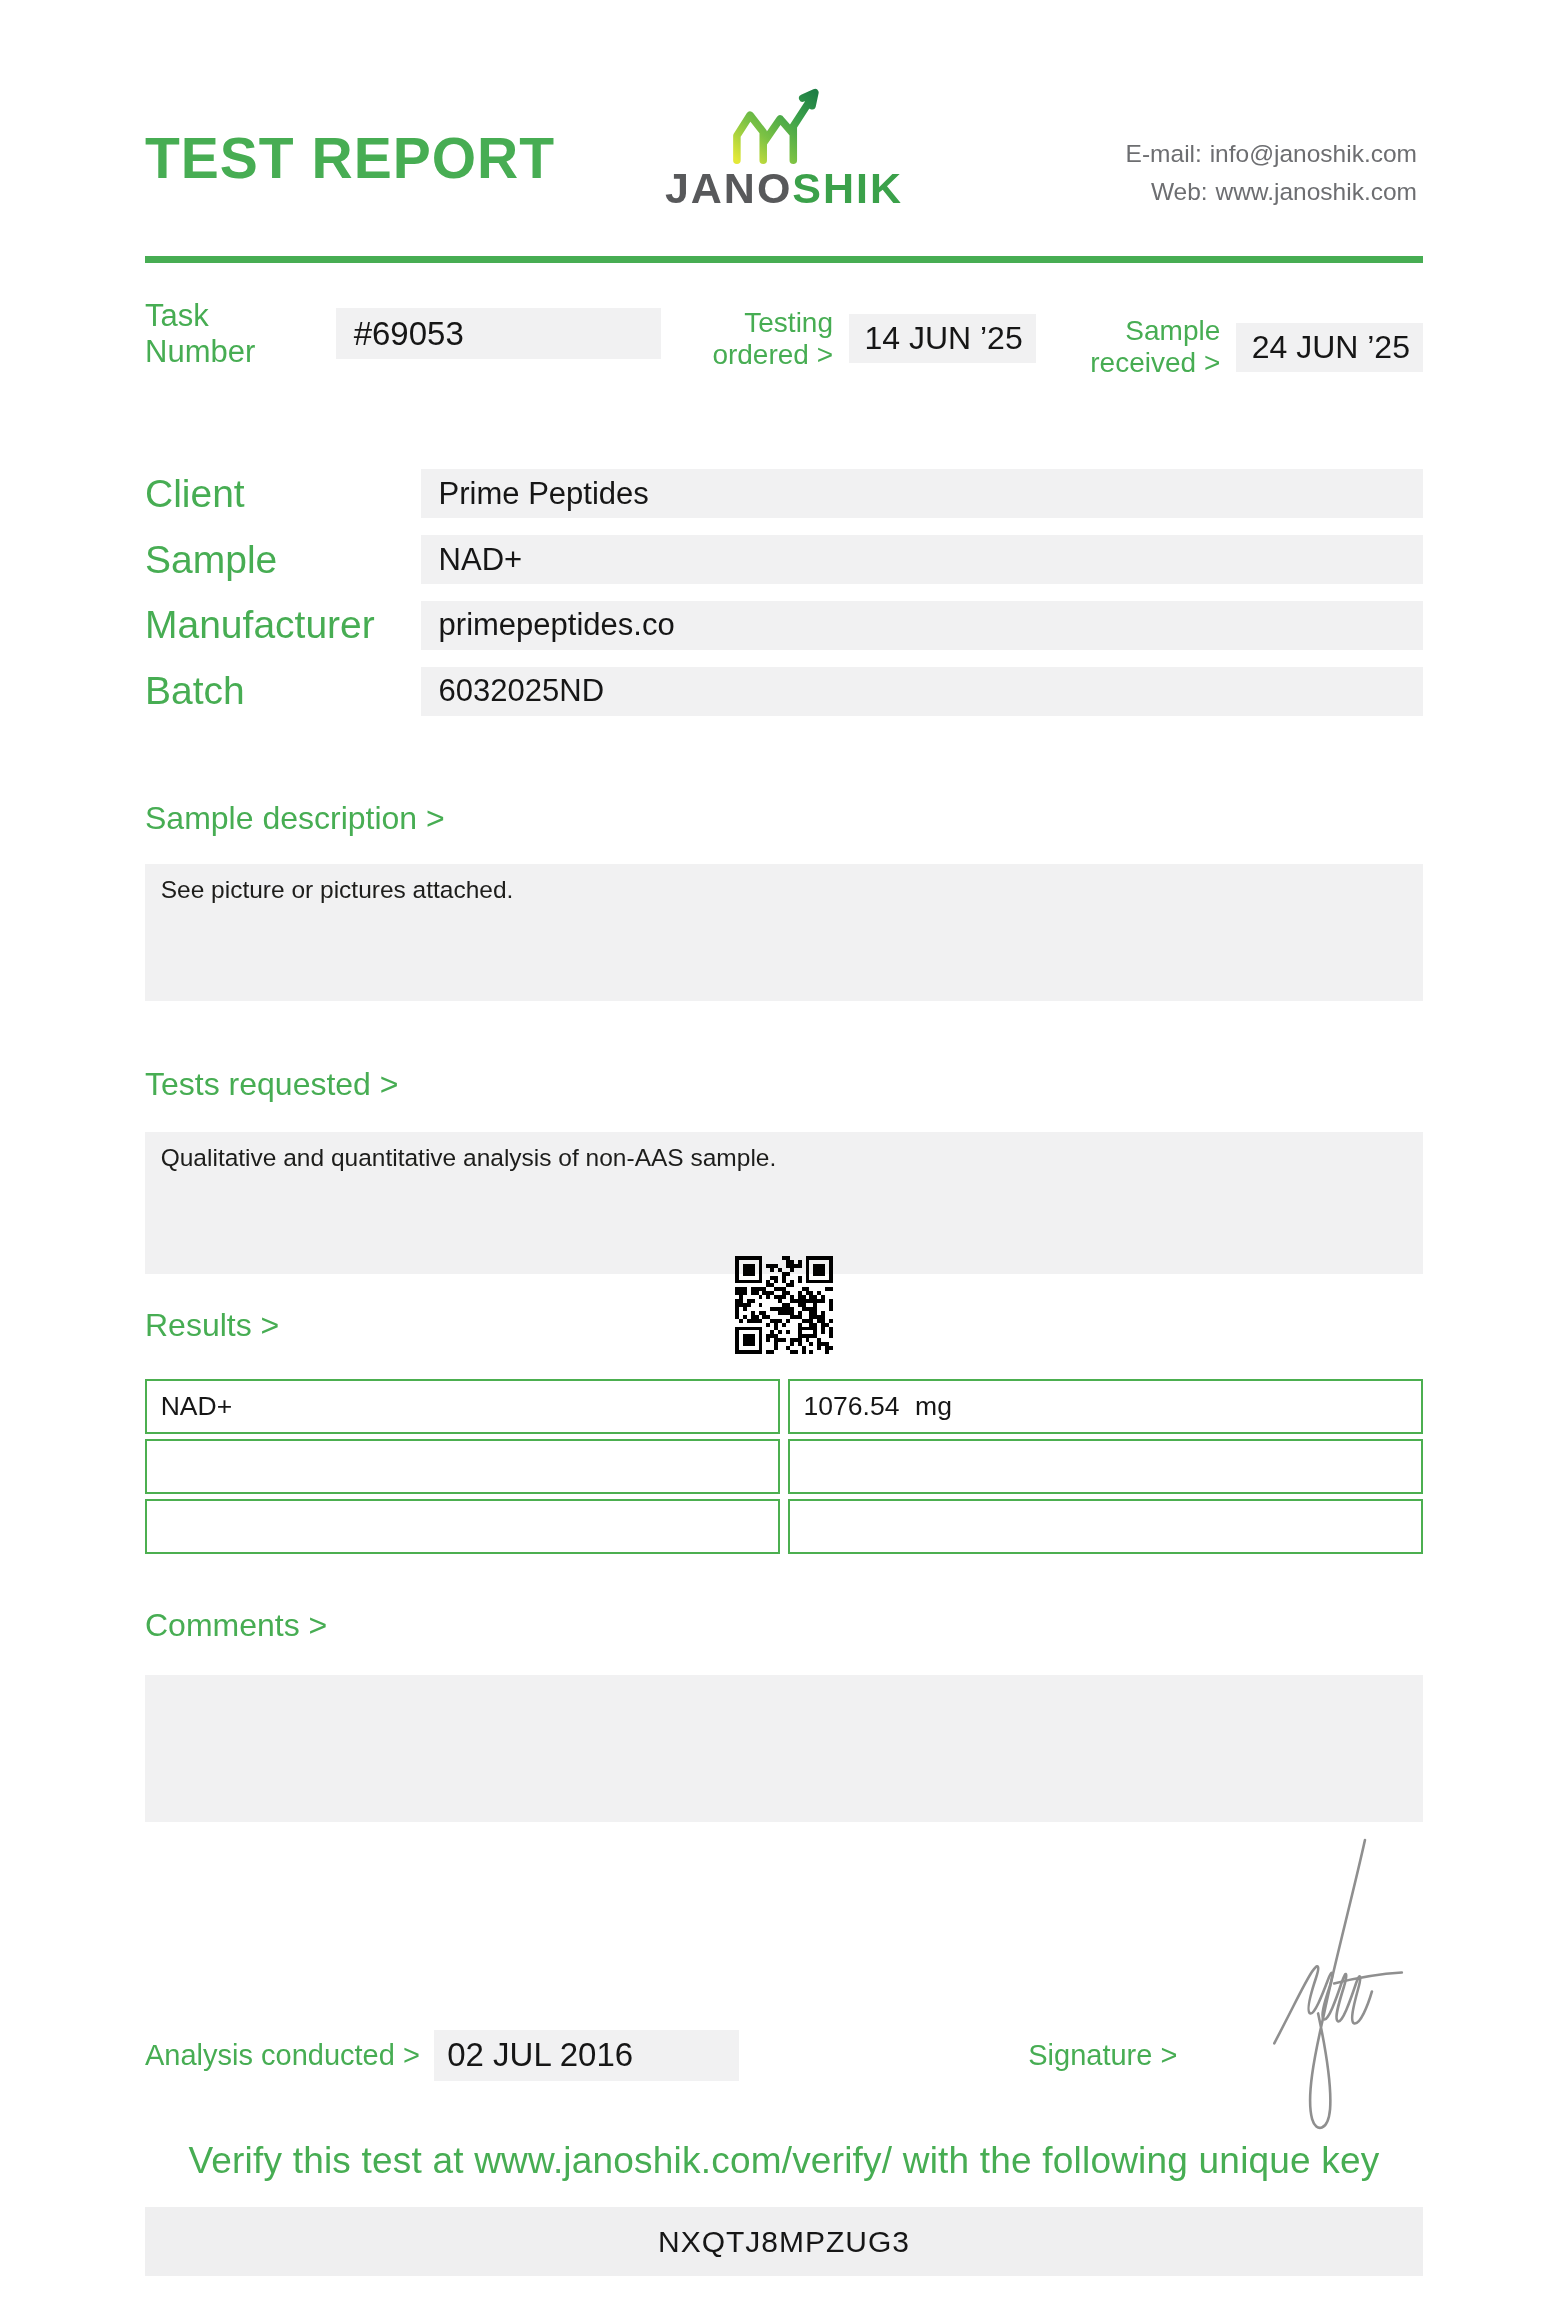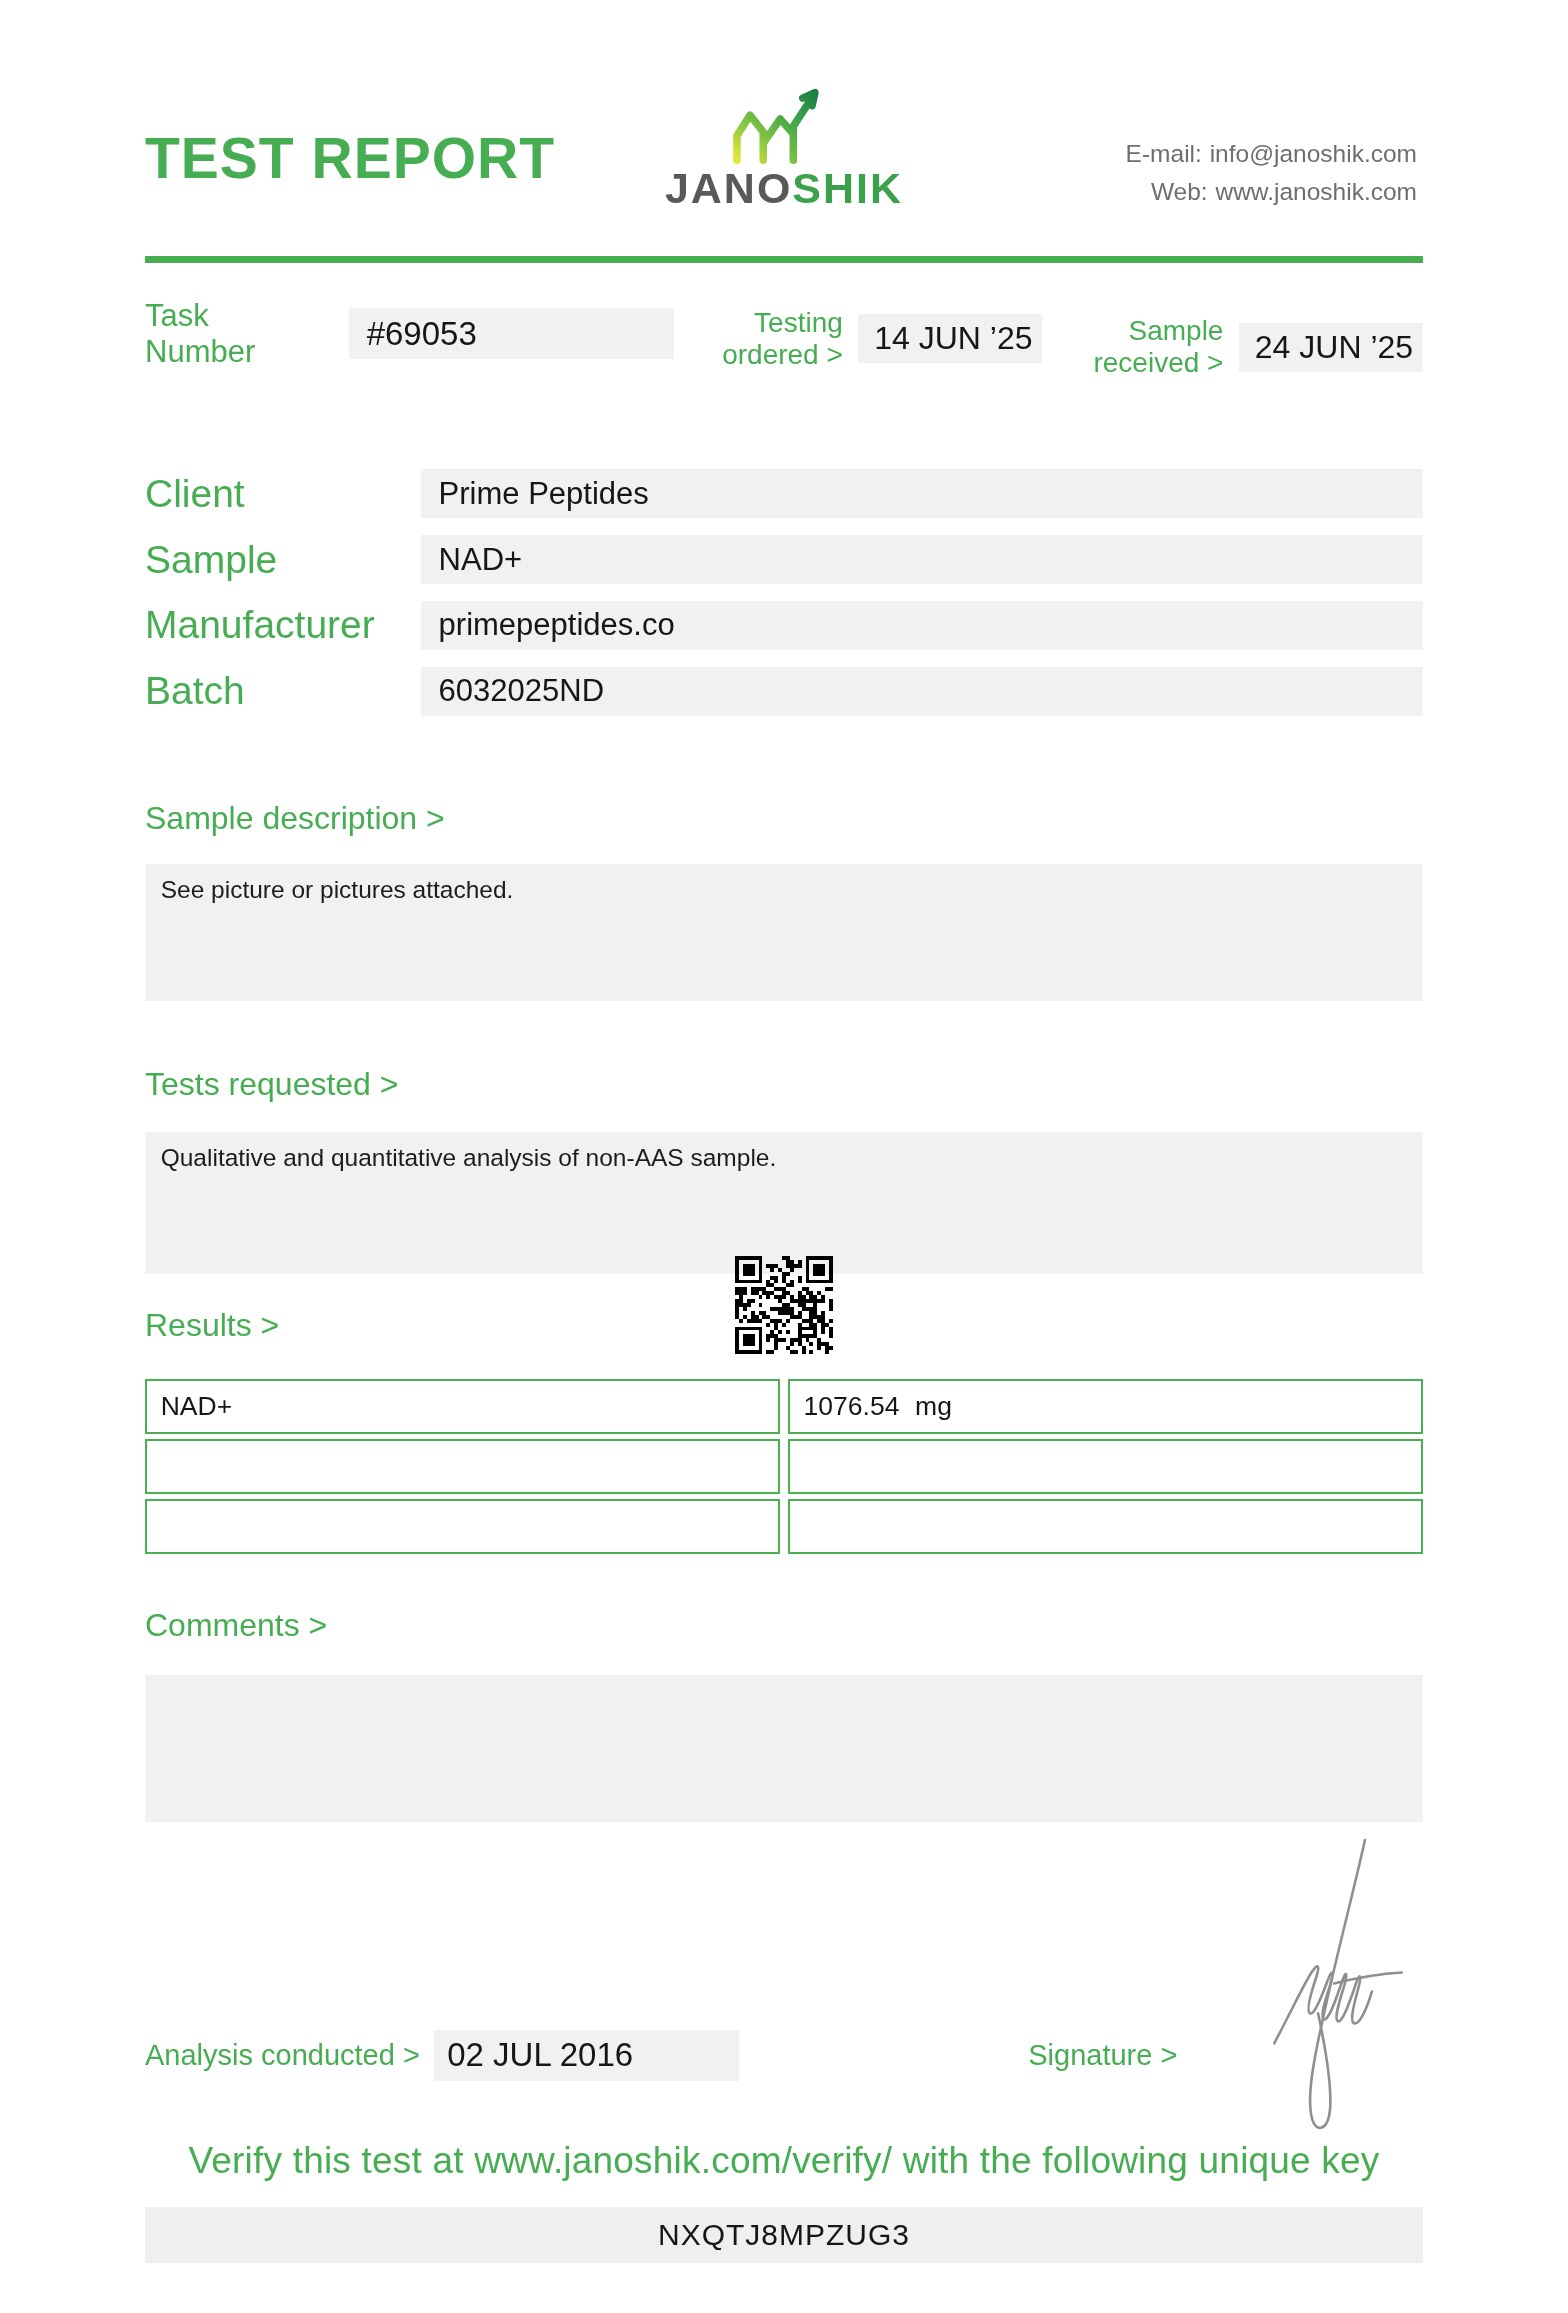--- a/index.html
+++ b/index.html
@@ -41,21 +41,21 @@
   .value-box{
     background:#f1f1f2;display:flex;align-items:center;
     color:#161616;
   }
 
   
   .task-row{margin-top:35px;display:flex;justify-content:space-between;align-items:flex-start;}
   .task-left{display:flex;align-items:center;}
   .g-label{color:#47ad53;}
   .task-label{font-size:31px;}
-  .task-box{margin-left:46px;width:355px;height:51px;font-size:33px;padding-left:17.6px;}
+  .task-box{margin-left:33px;width:355px;height:51px;font-size:33px;padding-left:17.6px;}
   .dates{display:flex;}
   .date-row{display:flex;align-items:center;justify-content:flex-end;}
   .date-row + .date-row{margin-top:17.6px;}
   .date-label{font-size:28px;text-align:right;}
   .date-box{margin-left:15.7px;width:216px;height:49px;font-size:32px;padding-left:15.7px;}
 
   
   .info{margin-top:90px;}
   .info-row{display:flex;align-items:center;margin-bottom:16.7px;}
   .info-label{width:276px;font-size:39px;}
@@ -90,21 +90,21 @@
   .analysis-label{font-size:29px;}
   .analysis-box{margin-left:13.7px;width:292px;height:51px;font-size:33px;padding-left:13.7px;}
   .sig-label{font-size:29px;margin-left:289px;}
   .signature{position:absolute;left:1122px;top:-194px;width:172px;height:299px;}
 
   .verify{
     margin-top:59px;text-align:center;white-space:nowrap;
     font-size:37px;color:#47ad53;letter-spacing:0.2px;
   }
   .key-box{
-    margin-top:25.5px;height:56px;background:#efeff0;
+    margin-top:25.5px;height:69px;background:#efeff0;
     display:flex;align-items:center;justify-content:center;
     font-size:30px;letter-spacing:1px;color:#161616;
   }
 </style>
 </head>
 <body>
 
 <div class="page">
   <div class="content">
 

